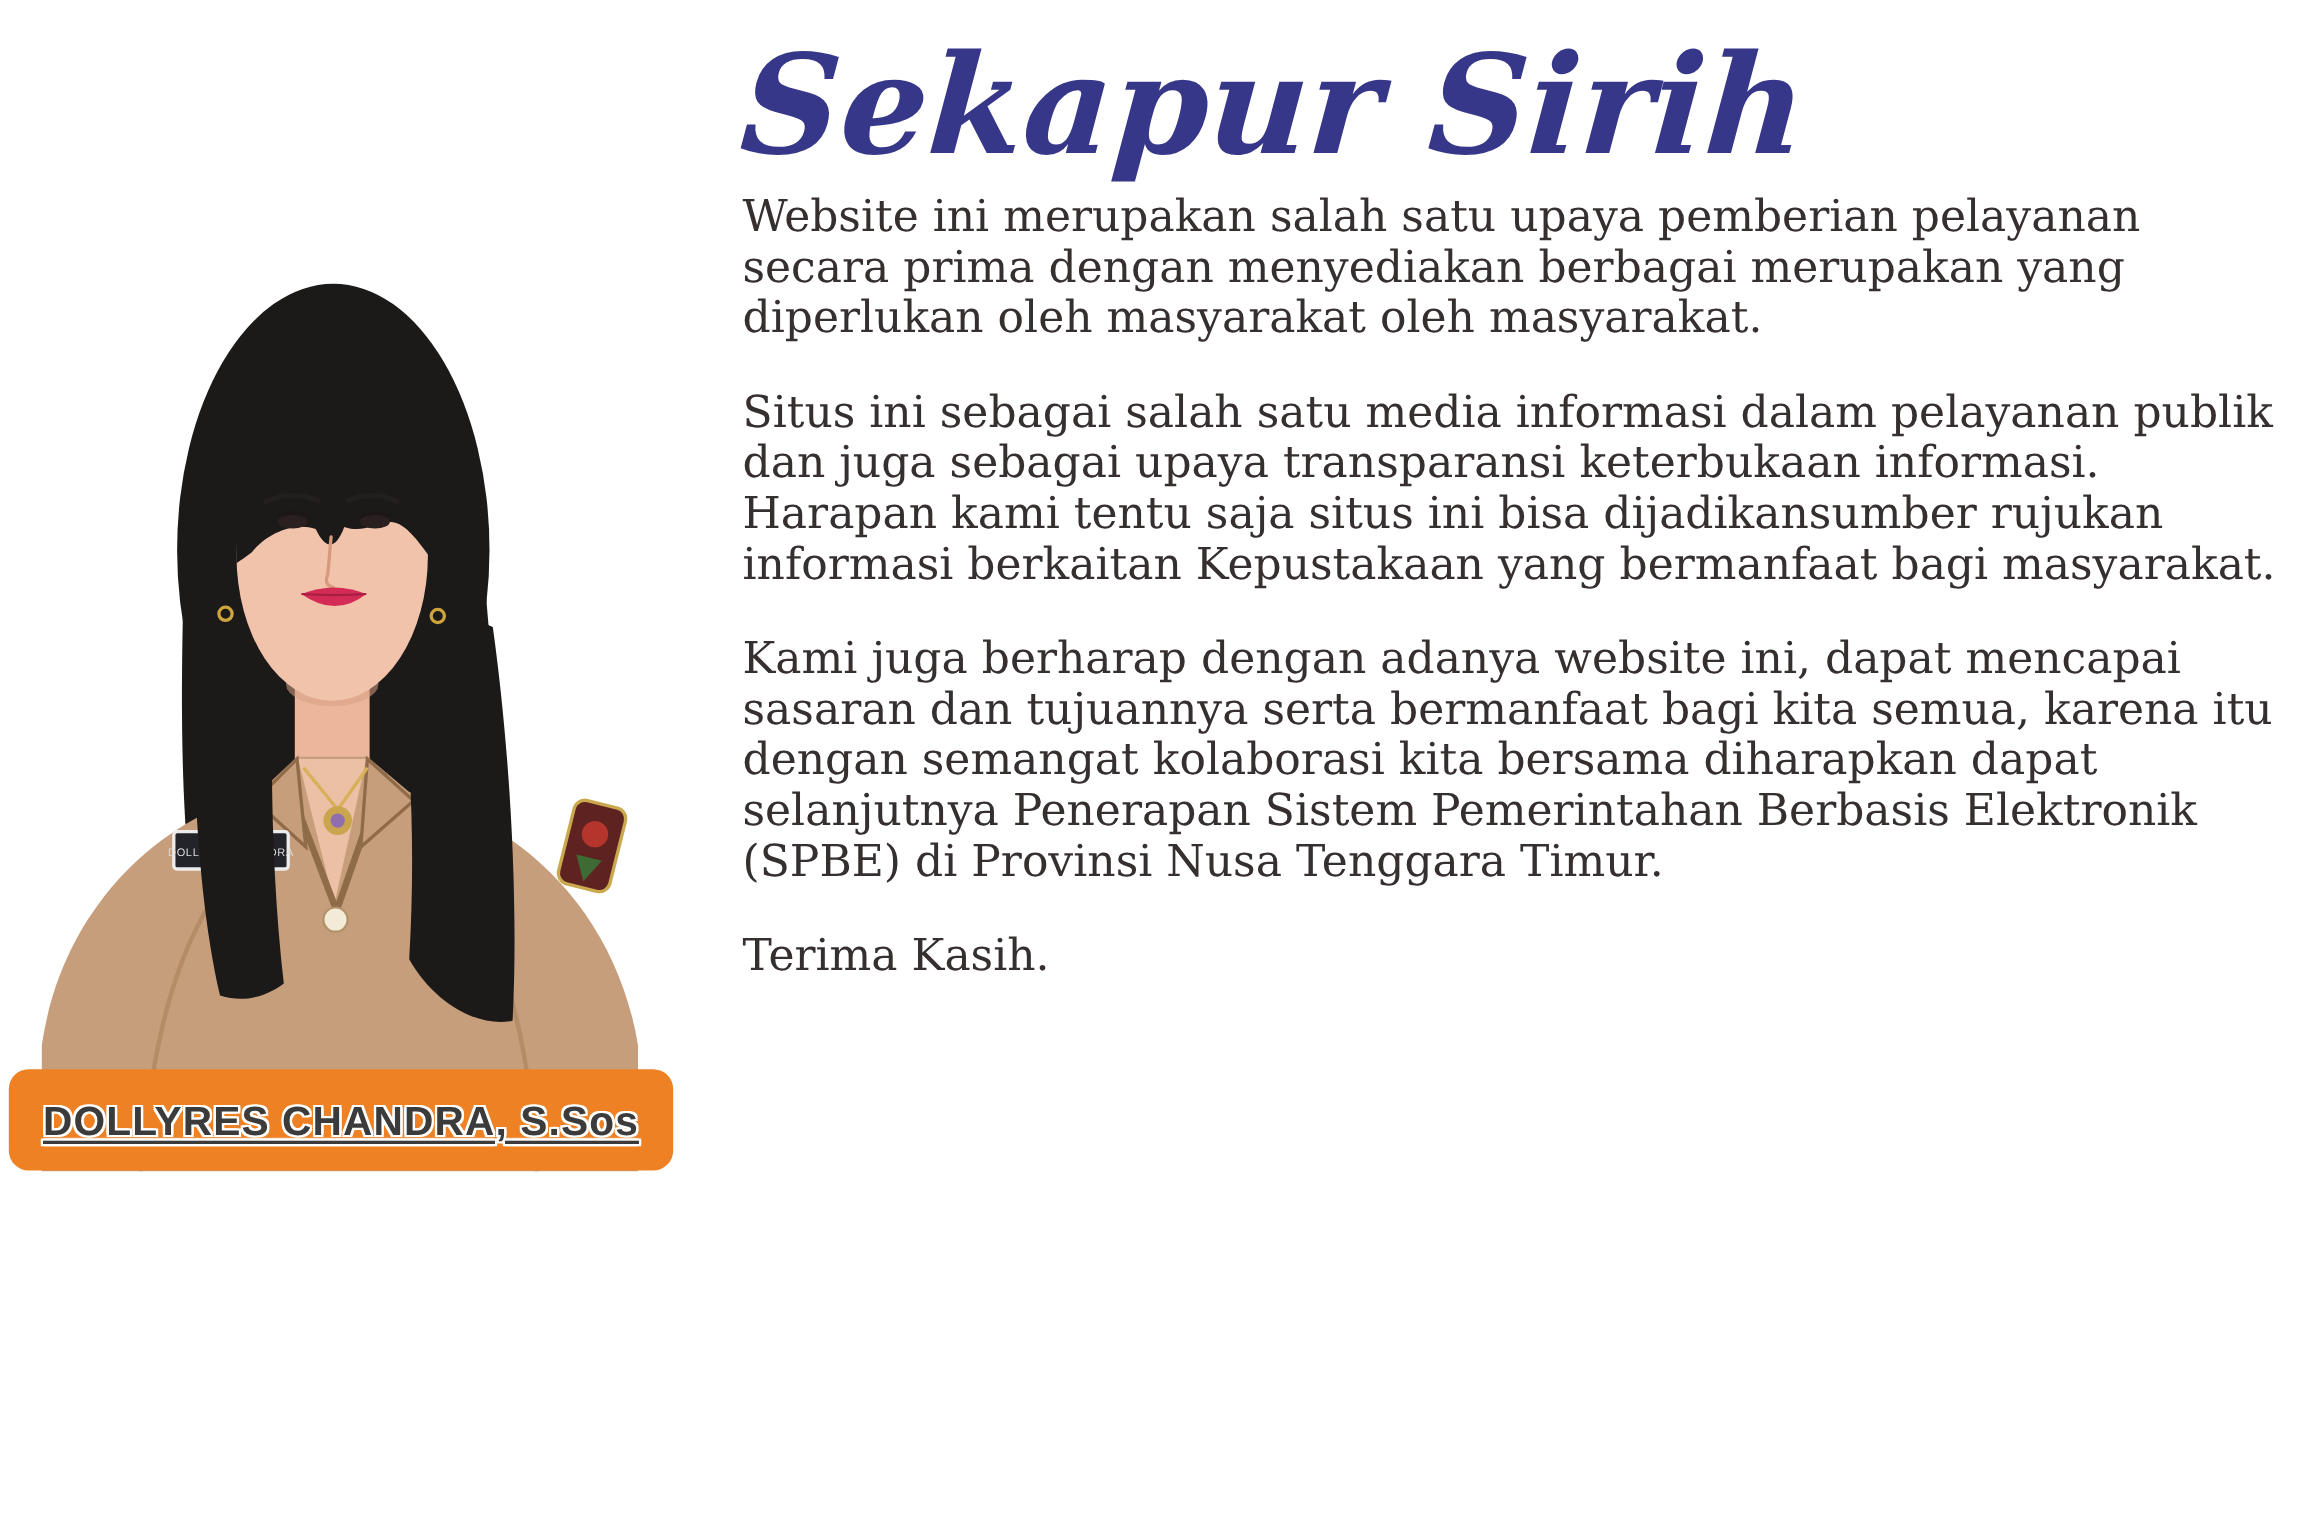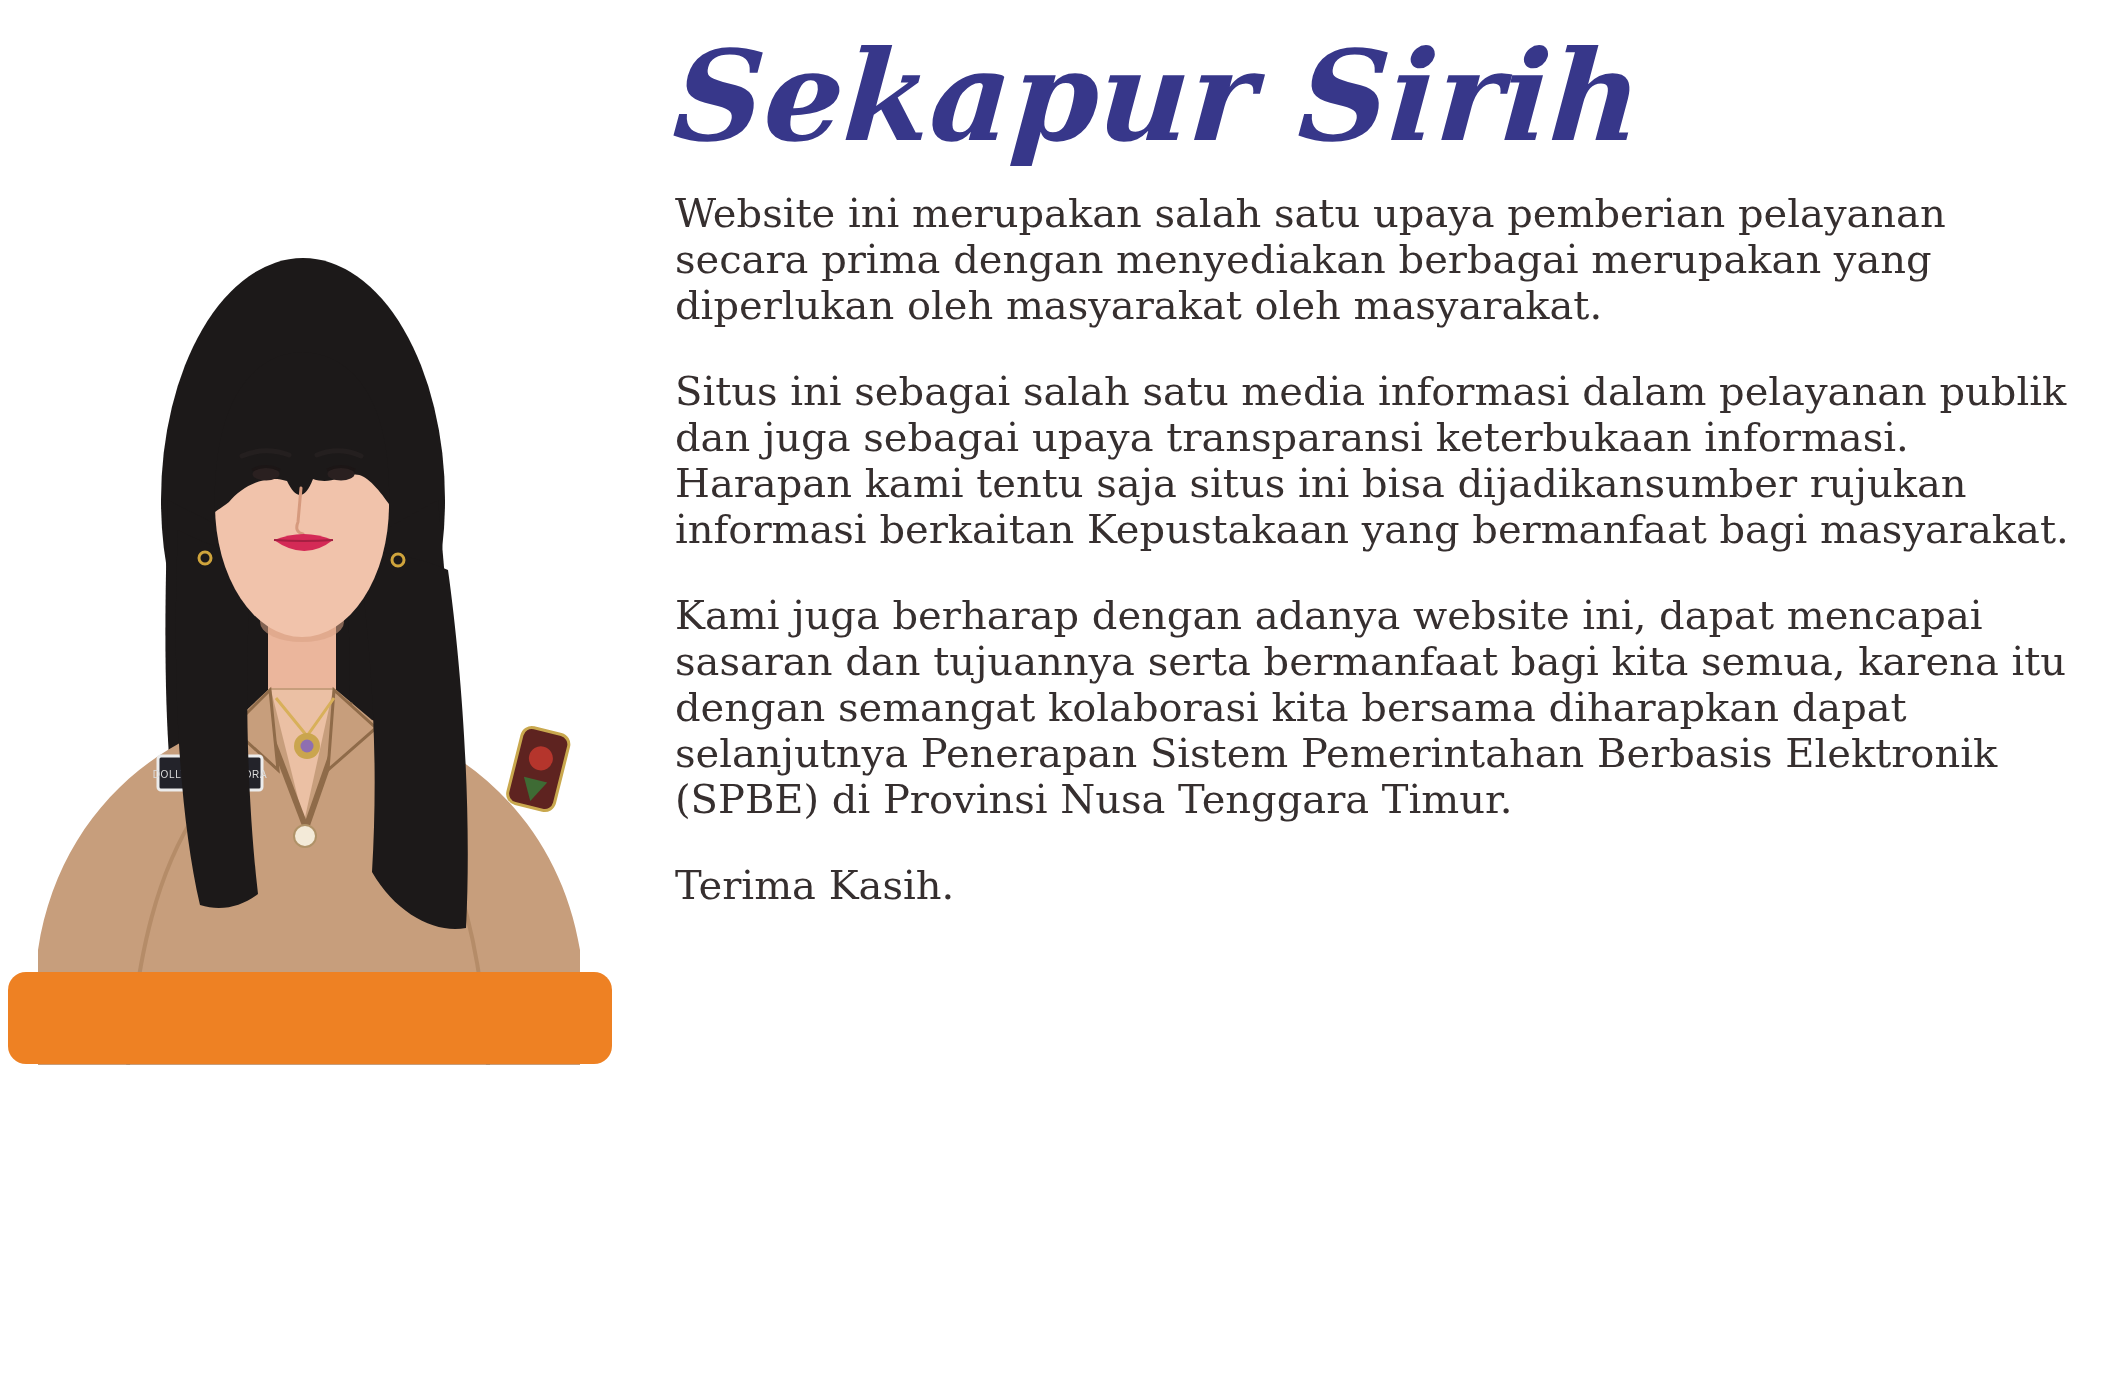--- a/index.html
+++ b/index.html
@@ -62,21 +62,21 @@
     font-style:italic;
     font-weight:bold;
     font-size:125px;
     line-height:1.25;
     color:#37378A;
     margin:0 0 0 -6px;
     transform:skewX(-4deg);
     transform-origin:left bottom;
     white-space:nowrap;
   }
-  .paragraphs{margin-top:16px;}
+  .paragraphs{}
   .para{margin:0 0 40px 0;}
   .para .line{
     font-size:40px;
     line-height:46px;
     color:#362F2F;
     white-space:nowrap;
     font-weight:500;
   }
 </style>
 </head>
@@ -160,20 +160,21 @@
         <path d="M 266 290 Q 296 278 325 290 Q 297 312 266 290 Z" fill="#D42A56"></path>
         <path d="M 266 290 Q 296 292 325 290" stroke="#A51F41" stroke-width="2" fill="none"></path>
 
         <circle cx="197" cy="308" r="6" fill="none" stroke="#CFA43C" stroke-width="3"></circle>
         <circle cx="390" cy="310" r="6" fill="none" stroke="#CFA43C" stroke-width="3"></circle>
       </g>
     </svg>
   </div>
 
   <div class="banner">
+    <div class="banner-name">DOLLYRES CHANDRA, S.Sos</div>
   </div>
 
   <div class="content">
     <h1 class="page-heading">Sekapur Sirih</h1>
 
     <div class="paragraphs">
       <p class="para">
         <span class="line" style="display:block">Website ini merupakan salah satu upaya pemberian pelayanan</span>
         <span class="line" style="display:block">secara prima dengan menyediakan berbagai merupakan yang</span>
         <span class="line" style="display:block">diperlukan oleh masyarakat oleh masyarakat.</span>

